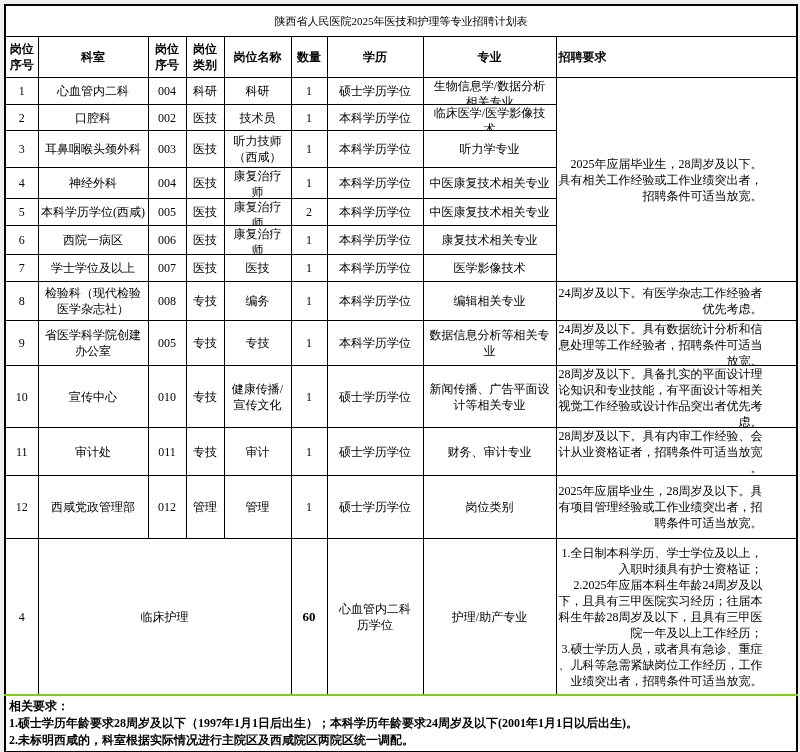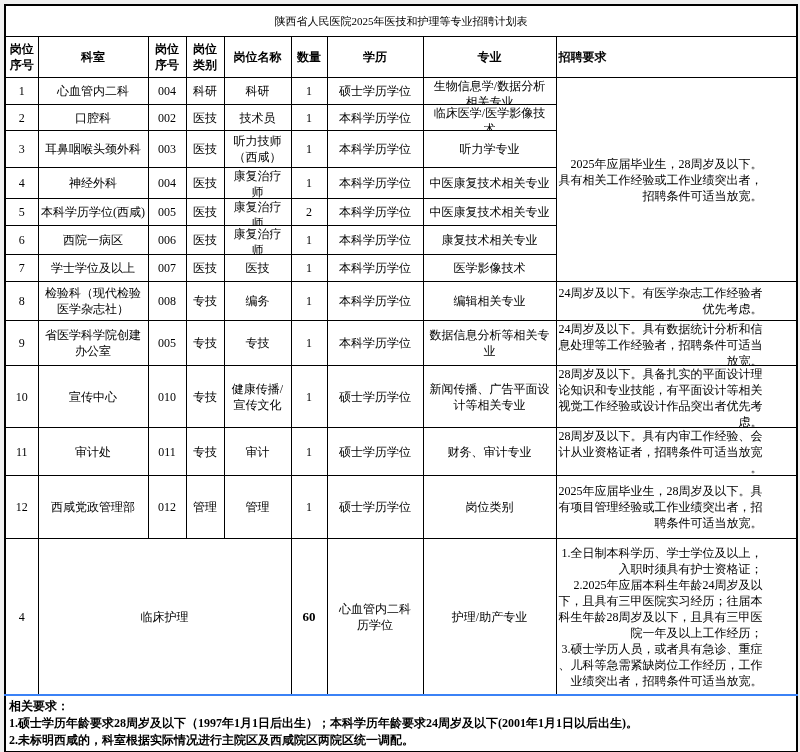--- a/index.html
+++ b/index.html
@@ -20,21 +20,21 @@
     justify-content:center;justify-content:safe center;
     overflow:hidden;
     text-align:center;white-space:pre-line;
     line-height:16px;padding:0 2px;
   }
   .left{text-align:right;align-items:flex-start;}
   .title .c{font-size:11px;font-weight:normal;line-height:20px;}
   .hdr .c{font-weight:bold;}
   .qty60{font-weight:bold;font-size:13px;}
   .footer .c{font-weight:bold;line-height:17px;padding:1px 3px;}
-  .footer td{border-top:2px solid #3b82f6;}
+  .footer td{border-top:2px solid #84cc16;}
 </style>
 </head>
 <body>
 
 <table class="sheet">
   <colgroup>
     <col style="width:33px">
       <col style="width:110px">
       <col style="width:38px">
     <col style="width:38px">

